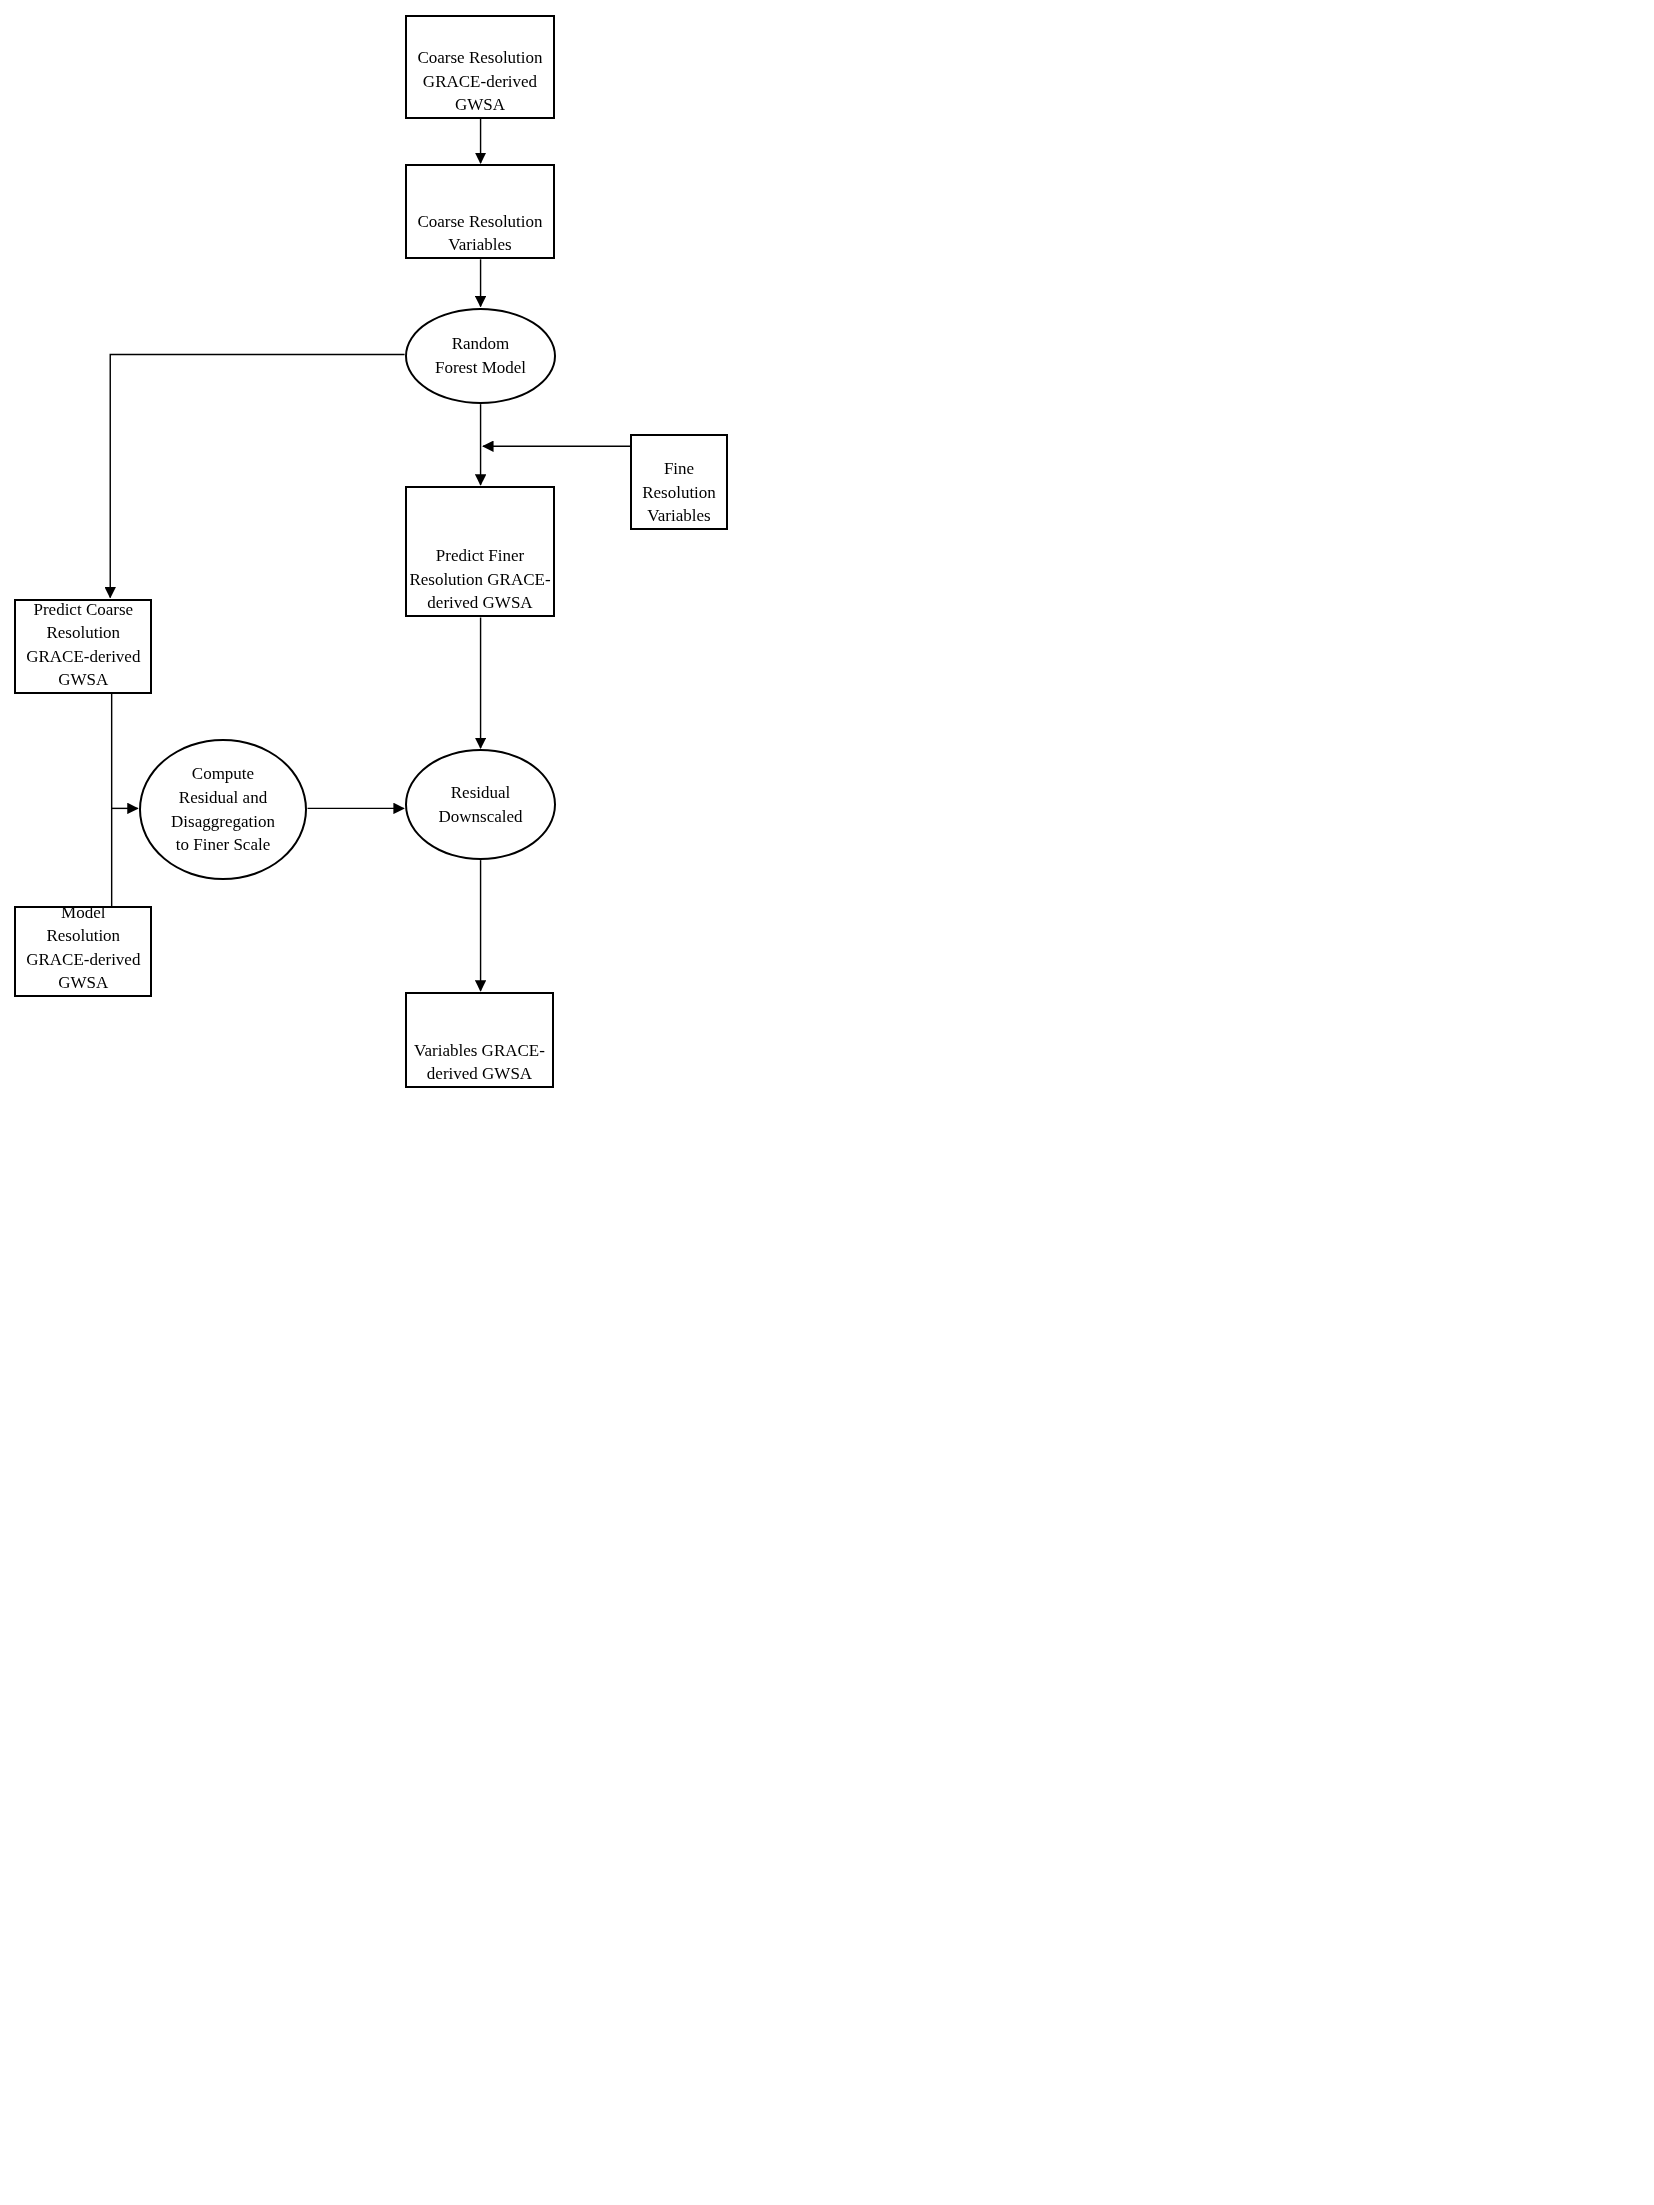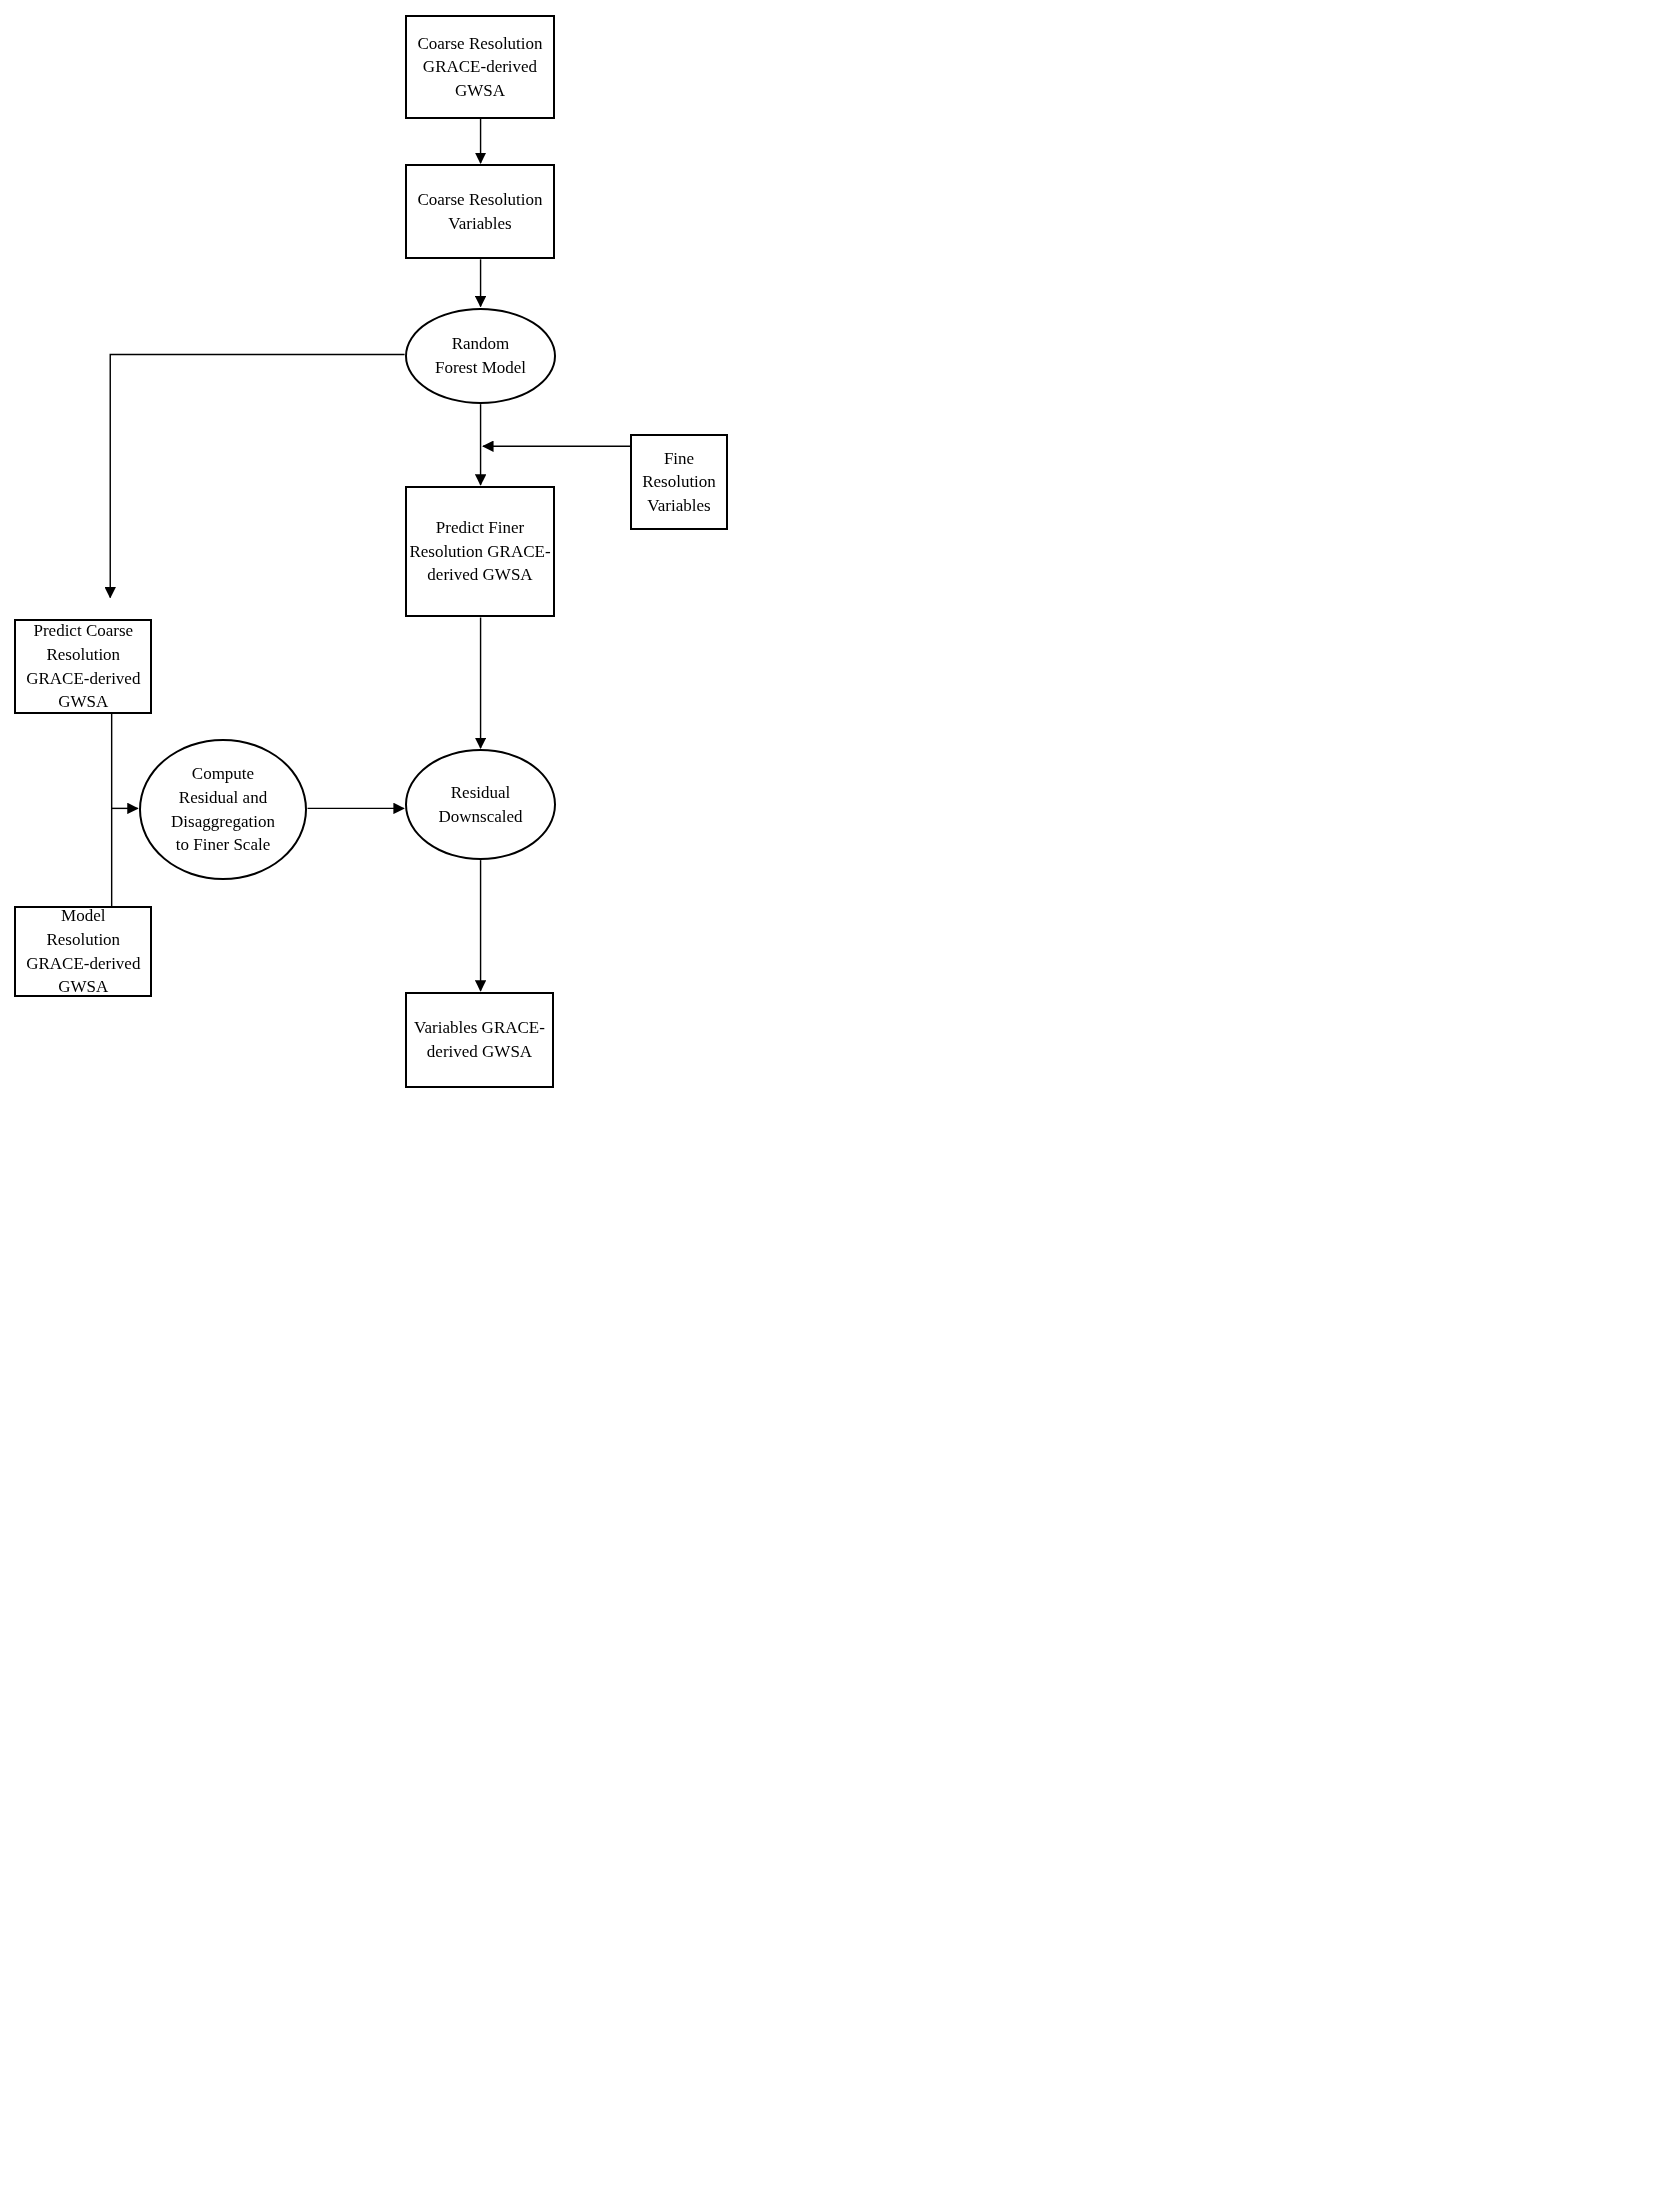--- a/index.html
+++ b/index.html
@@ -9,21 +9,21 @@
     background:#ffffff;
     font-family:"Liberation Serif","DejaVu Serif",serif;
   }
   .node{
     position:absolute;
     display:flex;align-items:center;justify-content:center;
     box-sizing:border-box;
     background:#ffffff;
     text-align:center;
   }
-  .rect{border:2.9px solid #000000;}
+  .rect{border:2.9px solid #000000;align-items:flex-end;}
   .ellipse{border:2.1px solid #000000;border-radius:50%;}
   .label{
     font-size:17px;line-height:23.6px;color:#000000;
     white-space:pre;text-align:center;
   }
   #connectors{position:absolute;left:0;top:0;pointer-events:none;}
   .edge{stroke:#000000;stroke-width:2;fill:none;}
 </style>
 </head>
 <body>
@@ -70,21 +70,21 @@
 Resolution
 Variables</span>
   </div>
 
   <div class="node rect" style="left:405px;top:486px;width:150px;height:131px;">
     <span class="label">Predict Finer
 Resolution GRACE-
 derived GWSA</span>
   </div>
 
-  <div class="node rect" style="left:14.3px;top:599px;width:138px;height:95px;margin-top:20px;">
+  <div class="node rect" style="left:14.3px;top:599px;width:138px;height:95px;">
     <span class="label">Predict Coarse
 Resolution
 GRACE-derived
 GWSA</span>
   </div>
 
   <div class="node ellipse" style="left:139px;top:739px;width:168px;height:141px;">
     <span class="label">Compute
 Residual and
 Disaggregation

